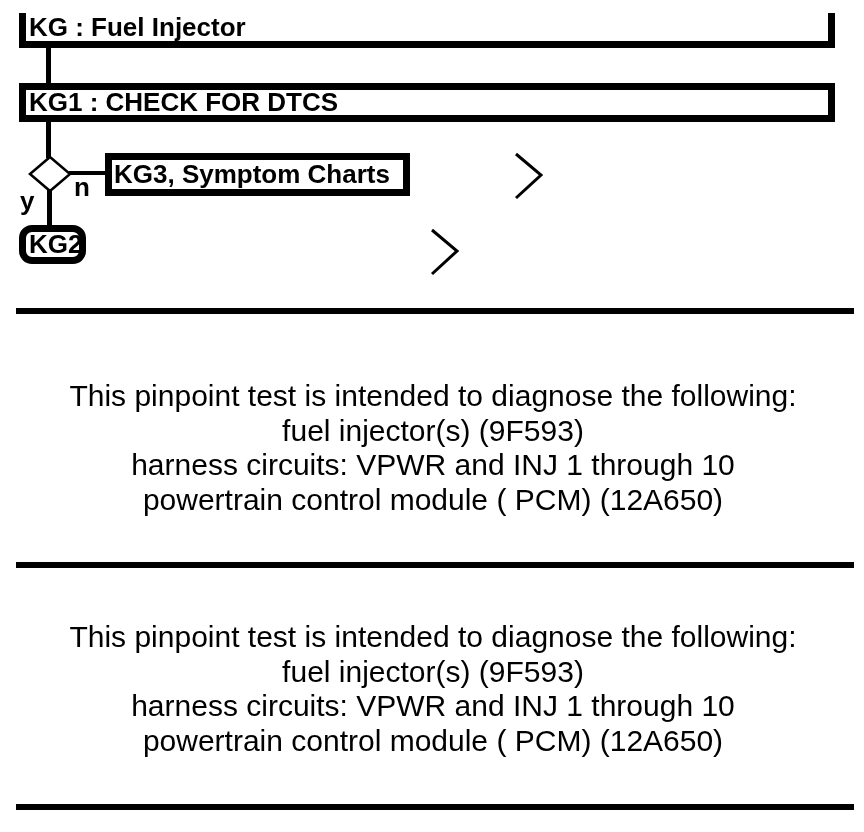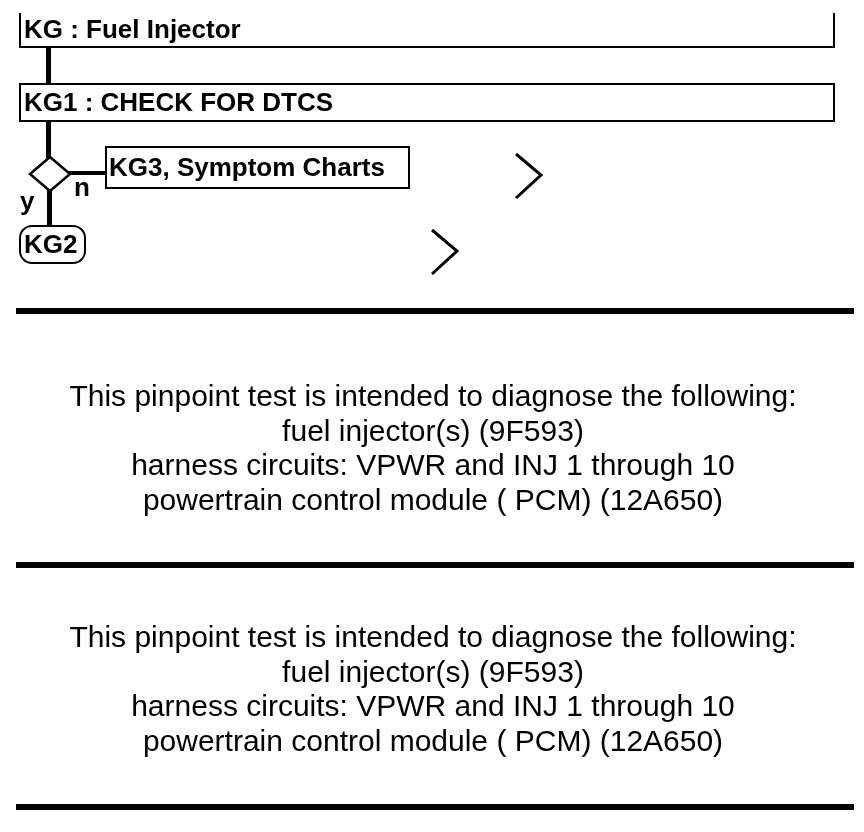--- a/index.html
+++ b/index.html
@@ -13,33 +13,33 @@
     position: relative;
     width: 864px;
     height: 832px;
     background: #ffffff;
     overflow: hidden;
   }
   .abs { position: absolute; box-sizing: border-box; }
 
   
   .node {
-    border: 2px solid #000000;
+    border: 7px solid #000000;
     background: #fff;
     display: flex;
     align-items: center;
     font-weight: bold;
     font-size: 26px;
     white-space: nowrap;
     padding-left: 3px;
     cursor: pointer;
   }
   .node-root   { left: 19px;  top: 13px;  width: 816px; height: 35px; border-top: none; }
   .node-step   { left: 19px;  top: 83px;  width: 816px; height: 39px; }
-  .node-no     { left: 105px; top: 146px; width: 305px; height: 43px; padding-left: 2px; }
+  .node-no     { left: 105px; top: 153px; width: 305px; height: 43px; padding-left: 2px; }
   .node-yes    { left: 19px;  top: 225px; width: 67px;  height: 39px; border-radius: 13px; }
 
   
   .conn { background: #000; }
   .conn-v1 { left: 46px; top: 47px;  width: 5px;  height: 37px; }
   .conn-v2 { left: 46px; top: 121px; width: 5px;  height: 37px; }
   .conn-v3 { left: 47px; top: 189px; width: 5px;  height: 38px; }
   .conn-h1 { left: 69px; top: 171px; width: 38px; height: 4px;  }
 
   .diamond-wrap { left: 28px; top: 155px; width: 44px; height: 38px; }

